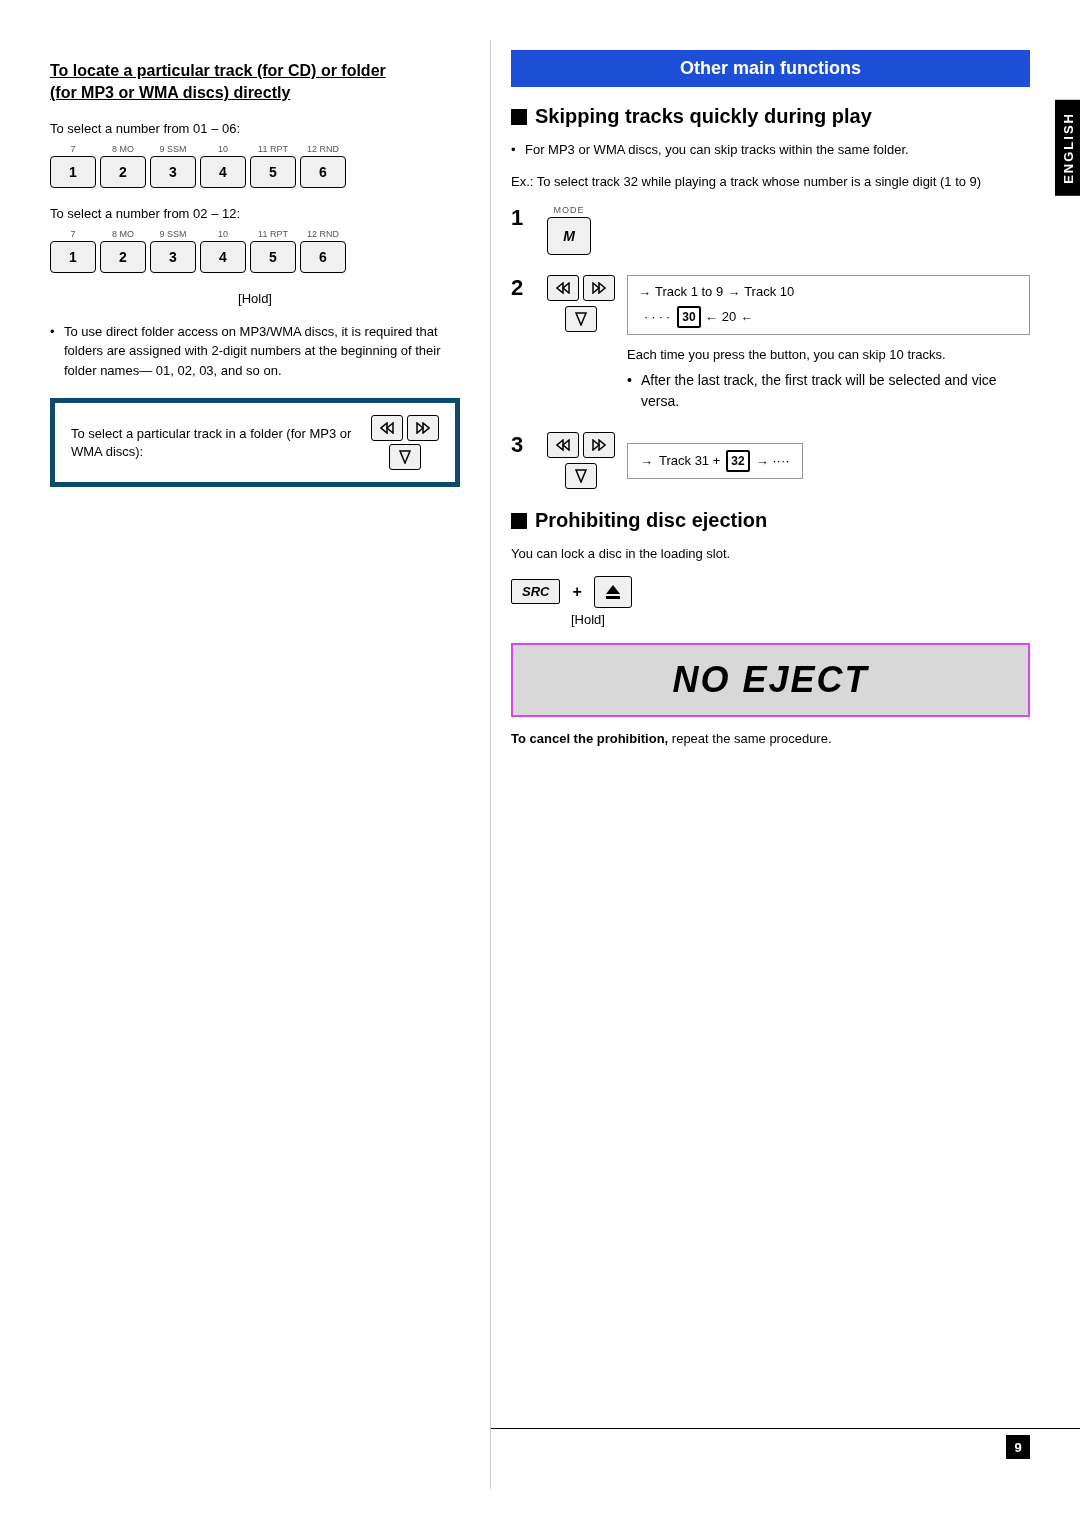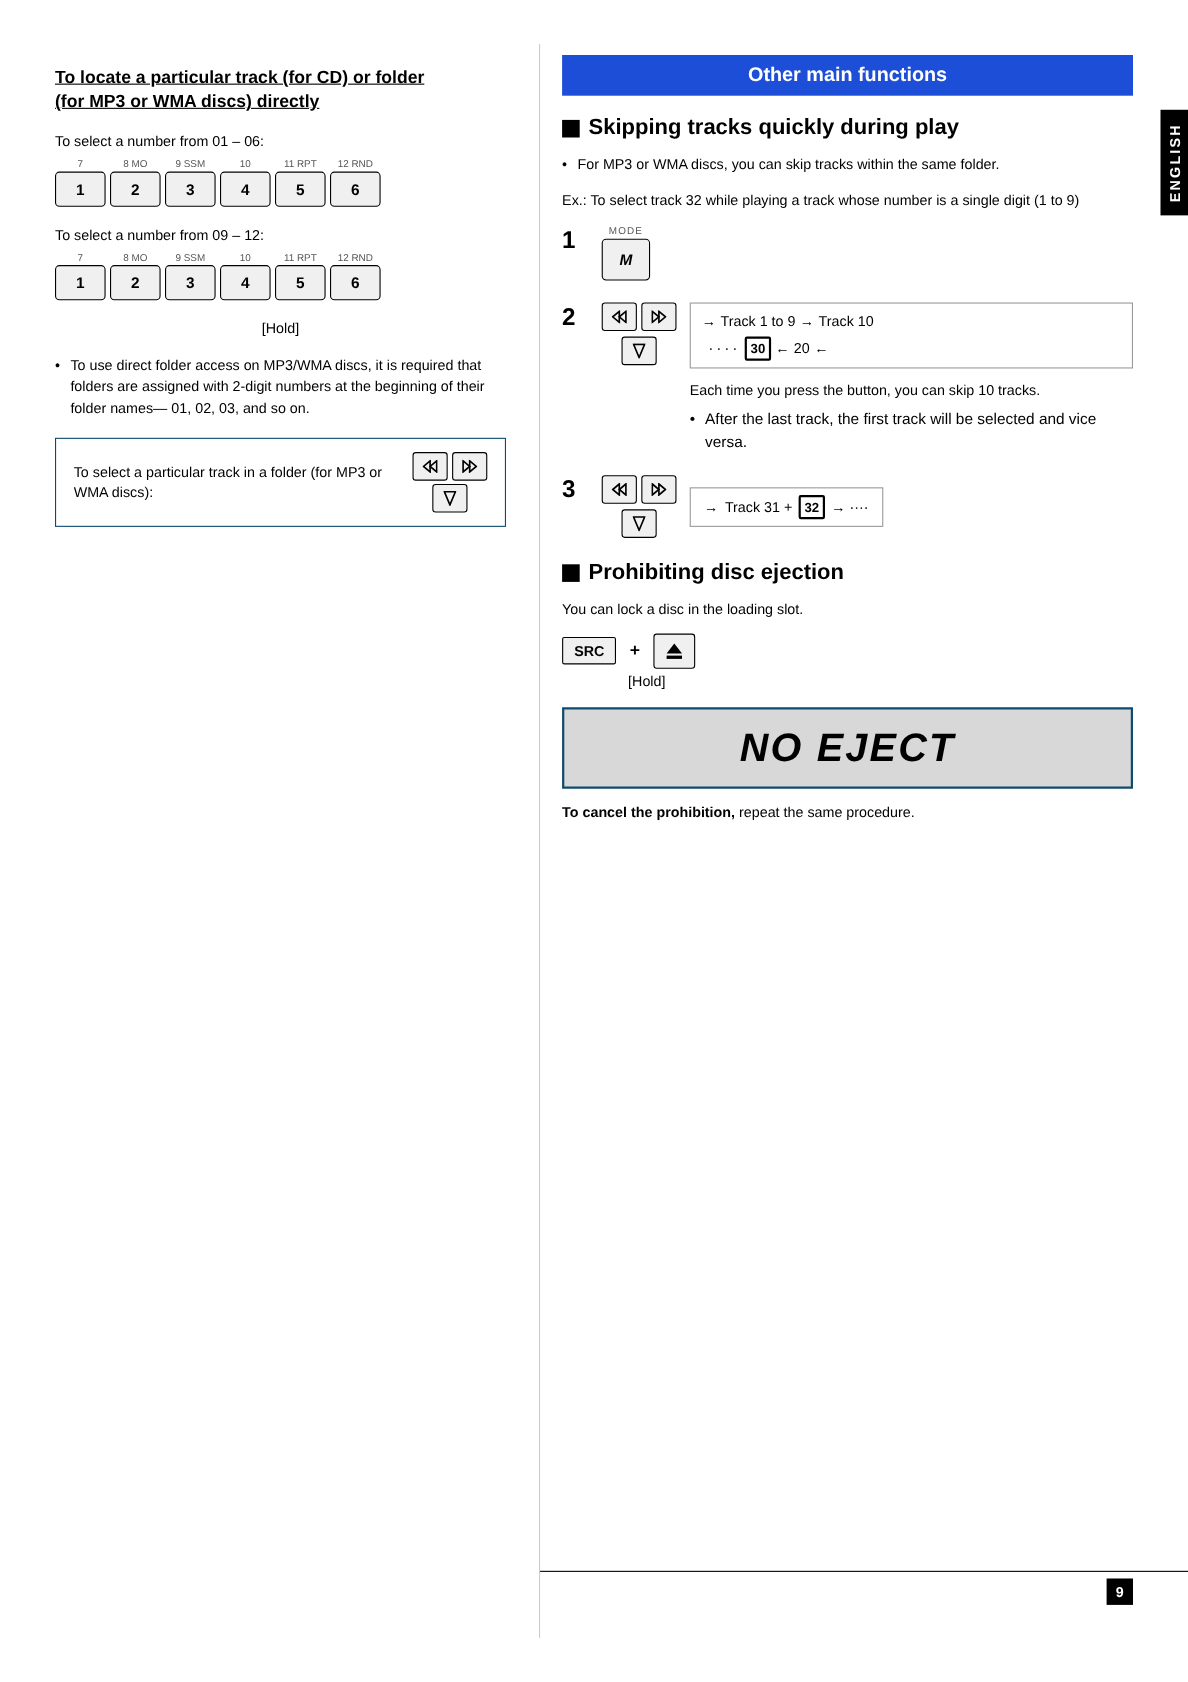--- a/index.html
+++ b/index.html
@@ -147,21 +147,21 @@
       position: relative;
     }
     .bullet-text::before {
       content: '•';
       position: absolute;
       left: 0;
     }
 
     
     .folder-box {
-      border: 1px solid #0c4a6e;
+      border: 5px solid #0c4a6e;
       padding: 12px 16px;
       margin-top: 18px;
       display: flex;
       align-items: center;
       justify-content: space-between;
       gap: 10px;
     }
 
     .folder-box-text {
       font-size: 13px;
@@ -304,20 +304,21 @@
       align-items: center;
       gap: 12px;
       margin-bottom: 4px;
       margin-top: 12px;
     }
 
     .src-btn {
       border: 1.5px solid #000;
       padding: 4px 10px;
       font-size: 13px;
+      font-style: italic;
       font-weight: bold;
       border-radius: 2px;
       background: #f0f0f0;
     }
 
     .eject-btn {
       width: 38px;
       height: 32px;
       border: 1.5px solid #000;
       border-radius: 3px;
@@ -327,21 +328,21 @@
       font-size: 14px;
       background: #f0f0f0;
     }
 
     .plus-sign {
       font-size: 16px;
       font-weight: bold;
     }
 
     .no-eject-box {
-      border: 2px solid #0c4a6e;
+      border: 2px solid #d946ef;
       background: #d8d8d8;
       text-align: center;
       padding: 14px 10px;
       font-size: 36px;
       font-weight: bold;
       font-style: italic;
       font-family: Arial Black, Arial, sans-serif;
       letter-spacing: 2px;
       position: relative;
       overflow: hidden;
@@ -447,21 +448,21 @@
       <div class="num-btn-group">
         <div class="num-btn-label">11 RPT</div>
         <div class="num-btn">5</div>
       </div>
       <div class="num-btn-group">
         <div class="num-btn-label">12 RND</div>
         <div class="num-btn">6</div>
       </div>
     </div>
 
-    <div class="select-label">To select a number from 09 – 12:</div>
+    <div class="select-label">To select a number from 02 – 12:</div>
 
     <div class="num-buttons">
       <div class="num-btn-group">
         <div class="num-btn-label">7</div>
         <div class="num-btn">1</div>
       </div>
       <div class="num-btn-group">
         <div class="num-btn-label">8 MO</div>
         <div class="num-btn">2</div>
       </div>

